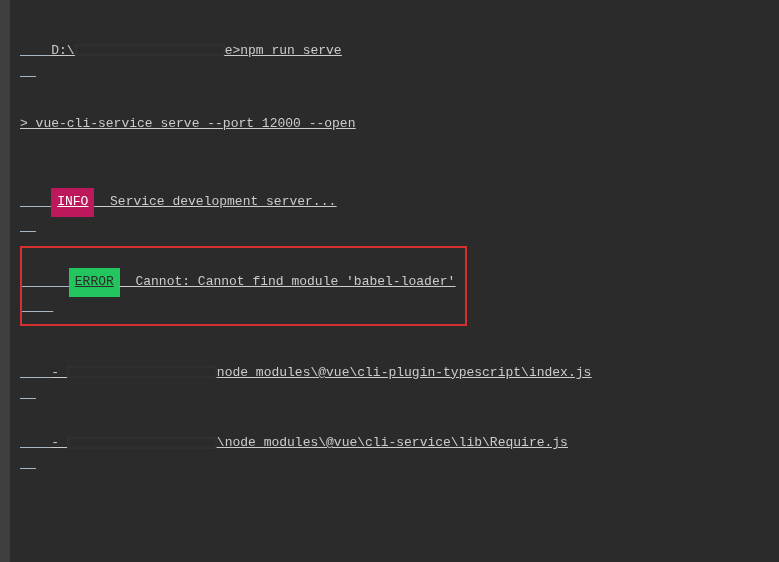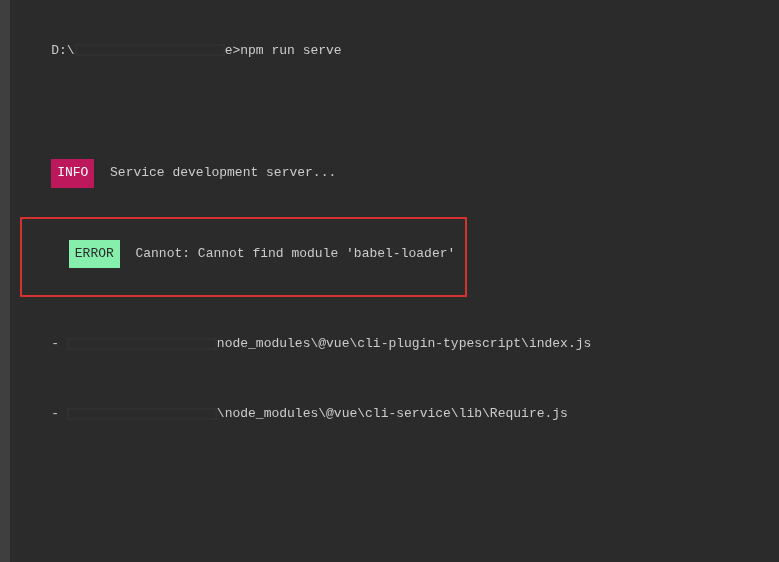--- a/index.html
+++ b/index.html
@@ -1,18 +1,19 @@
 <!DOCTYPE html>
 <html><head>
   <meta charset="utf-8">
   <style>
     * {
       margin: 0;
       padding: 0;
       box-sizing: border-box;
+      text-decoration: underline;
     }
     body {
       background: #2b2b2b;
       font-family: "Courier New", Consolas, monospace;
       font-size: 13px;
       color: #a9b7c6;
       width: 779px;
       height: 562px;
       overflow: hidden;
       display: flex;
@@ -37,21 +38,21 @@
     .blank-lg {
       height: 24px;
     }
     .info-badge {
       background: #be185d;
       color: #ffffff;
       padding: 4px 6px;
       display: inline-block;
     }
     .error-badge {
-      background: #86efac;
+      background: #22c55e;
       color: #2b2b2b;
       padding: 4px 6px;
       display: inline-block;
     }
     .red-box {
       border: 2px solid #d63031;
       display: inline-block;
       padding-right: 10px;
     }
     .cmd {
@@ -82,20 +83,21 @@
 
 <div class="terminal">
 
   <div class="line">
     <span class="cmd">D:\</span><span class="smudge smudge-lg"></span><span class="cmd">e&gt;</span><span class="cmd">npm run serve</span>
   </div>
 
   <div class="blank-lg"></div>
 
 
+  <div class="line light">&gt; vue-cli-service serve --port 12000 --open</div>
 
   <div class="blank-lg"></div>
 
   <div class="line">
     <span class="info-badge">INFO</span><span class="light">  Service development server...</span>
   </div>
 
   <div class="red-box">
     <div class="line" style="margin-bottom:6px;">
       <span class="error-badge">ERROR</span><span class="light">  Cannot: Cannot find module 'babel-loader'</span>

